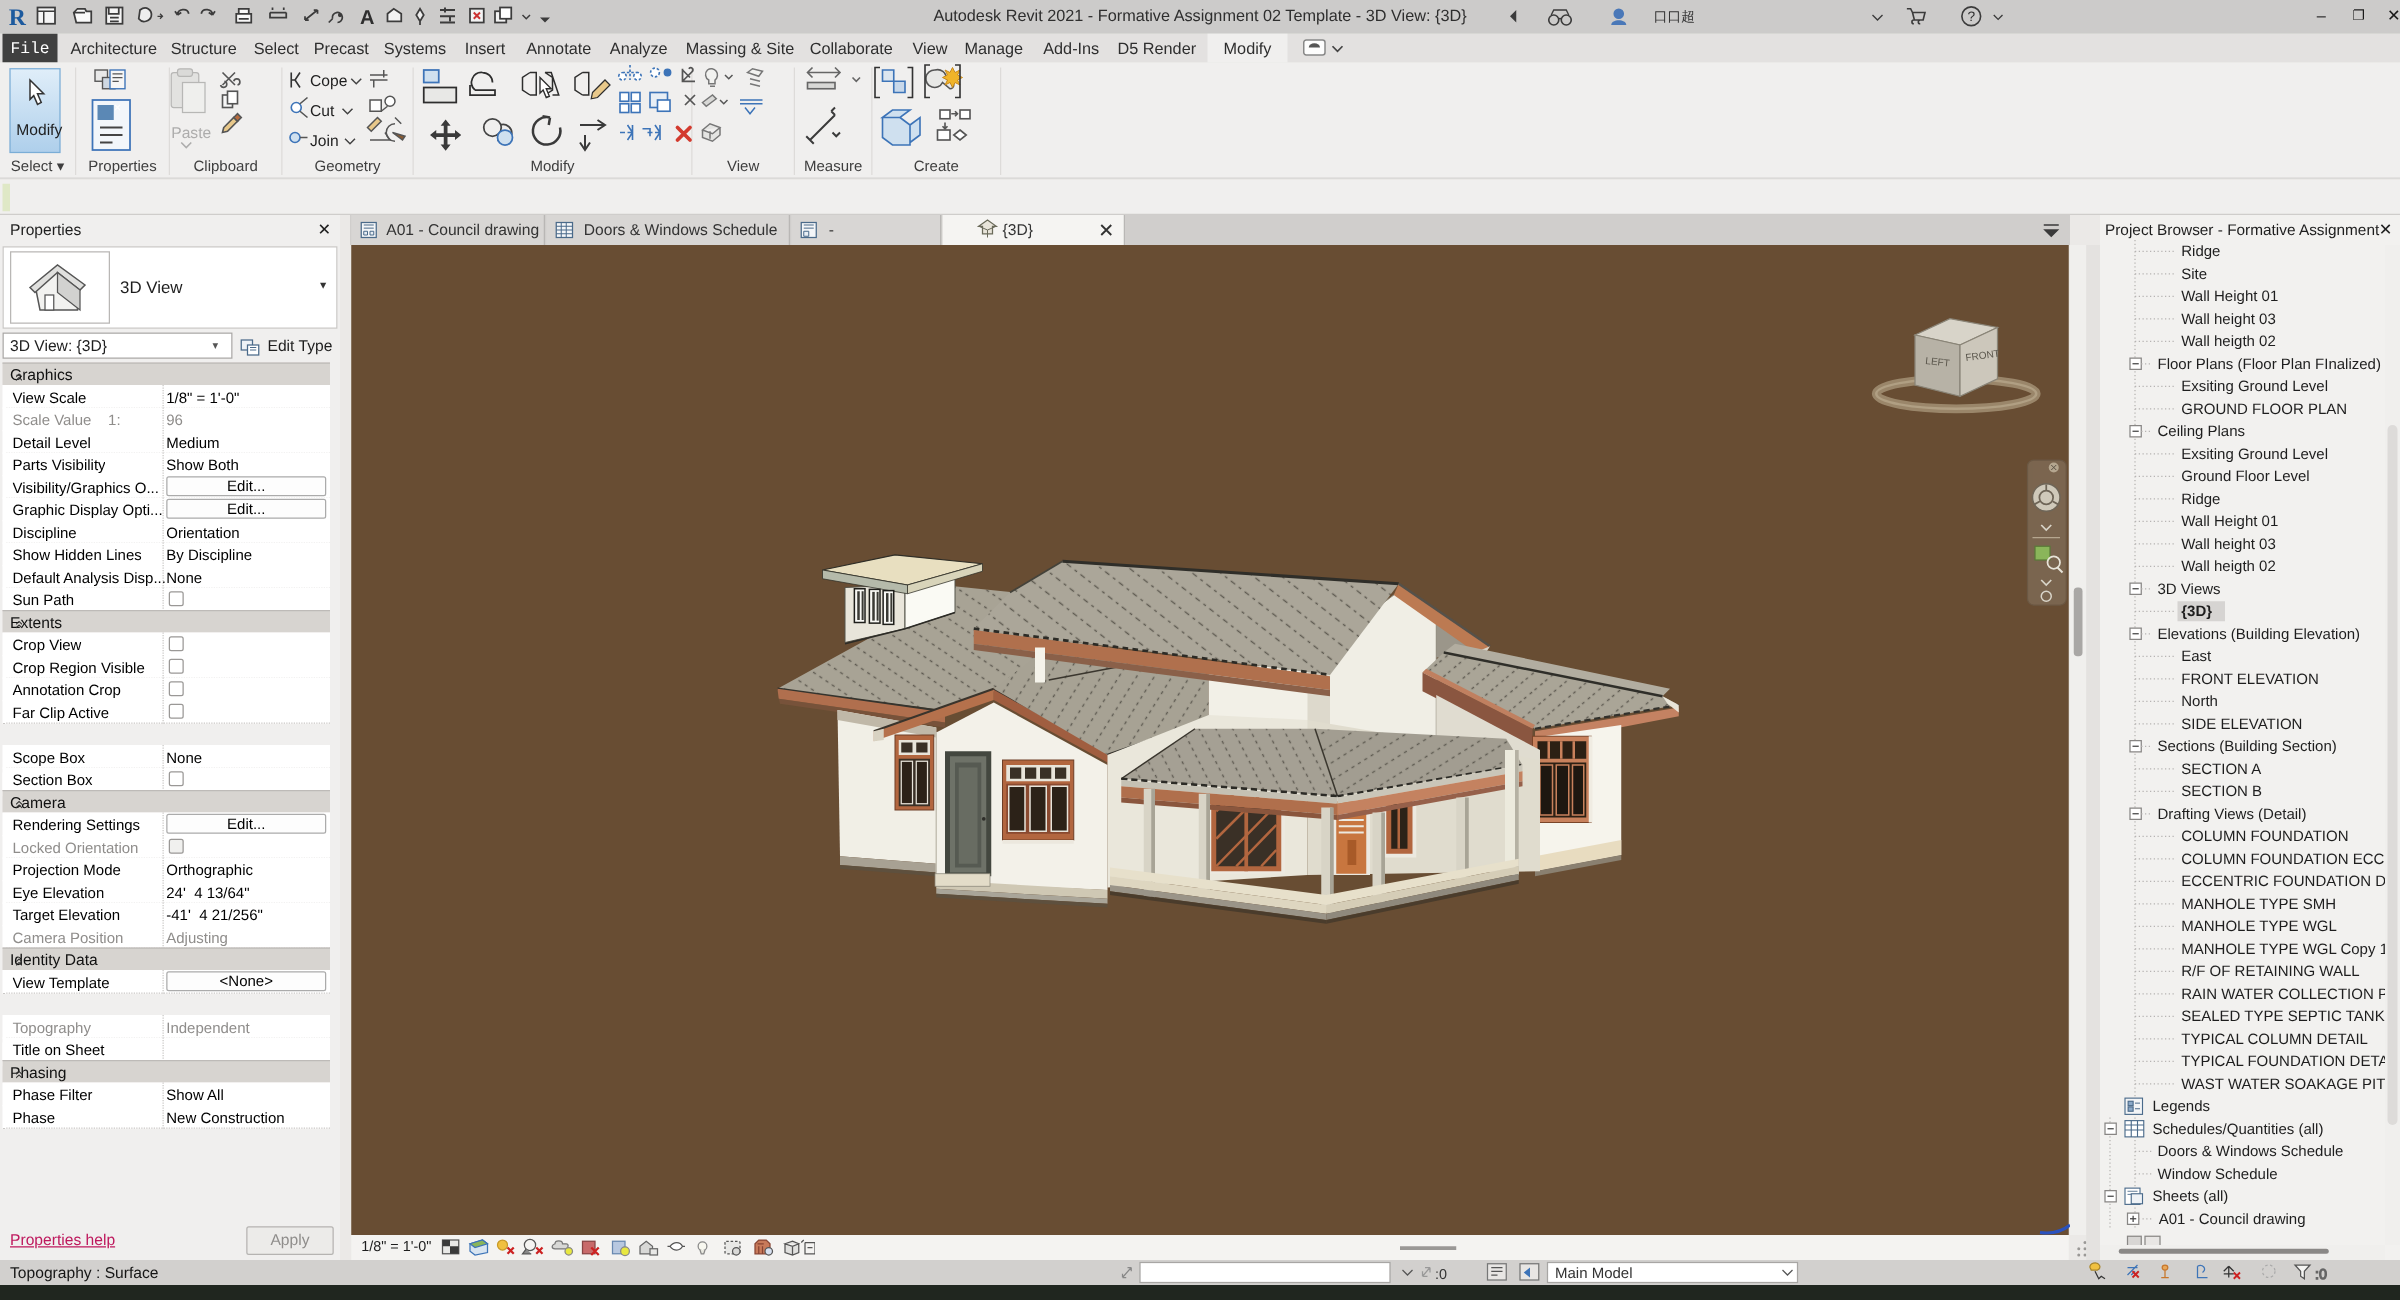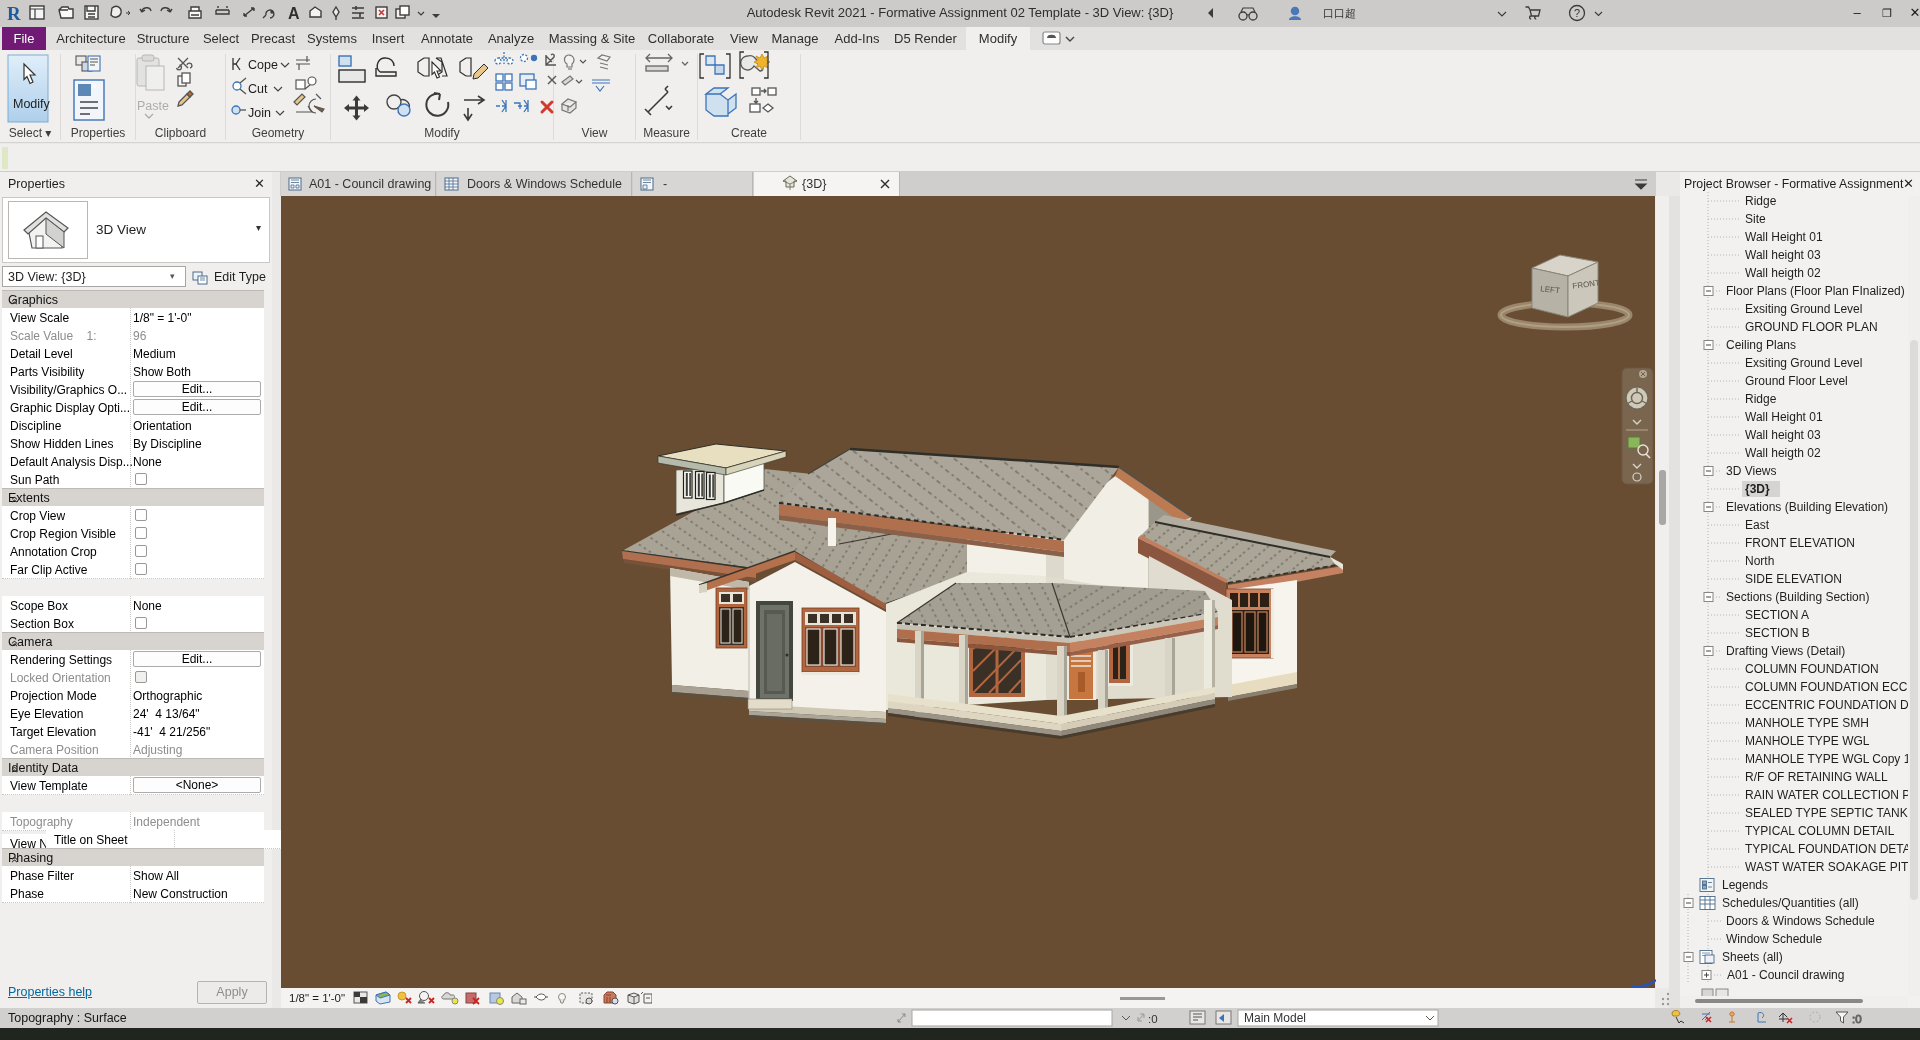--- a/index.html
+++ b/index.html
@@ -8,21 +8,21 @@
 #root { position:relative; width:1920px; height:1040px; background:#ebe9e7; }
 
 
 #titlebar { left:0; top:0; width:1920px; height:27px; background:#cccbca; }
 #title-text { left:0; top:5px; width:1920px; text-align:center; font-size:13px; color:#2e2e2e; }
 .winbtn { top:0; width:30px; height:27px; text-align:center; line-height:26px; font-size:13px; color:#1a1a1a; }
 
 
 #tabrow { left:0; top:27px; width:1920px; height:23px; background:#e3e1e0; }
 .rtab { position:absolute; top:27px; height:23px; font-size:13px; color:#2e2e2e; line-height:23px; text-align:center; white-space:nowrap; }
-#filetab { left:2px; width:44px; background:#701a75; color:#fff; }
+#filetab { left:2px; width:44px; background:#404040; color:#fff;font-family:Liberation Mono, monospace; }
 #modtab { background:#f0efee; color:#2e2e2e; }
 
 
 #ribbon { left:0; top:50px; width:1920px; height:93px; background:#f0efee; border-bottom:1px solid #d5d3d1; }
 .gsep { position:absolute; top:54px; width:1px; height:86px; background:#dddbd9; }
 .glabel { position:absolute; top:126px; height:16px; font-size:12px; color:#3e3e3e; text-align:center; }
 #optbar { left:0; top:144px; width:1920px; height:28px; background:#f0efee; border-bottom:1px solid #cfcdcb; }
 
 
 #viewtabs { left:280px; top:172px; width:1376px; height:24px; background:#d0cecc; }
@@ -479,41 +479,41 @@
   <div class="abs prow" style="top:834px;">
       <span class="vline"></span>
       <span class="lbl">View Name</span>
       <span class="val">{3D}</span>
     </div>
   <div class="abs prow" style="top:812px;">
       <span class="vline"></span>
       <span class="lbl grey">Topography</span>
       <span class="val grey">Independent</span>
     </div>
-  <div class="abs prow" style="top:830px;margin-left:44px;">
+  <div class="abs prow" style="top:830px;">
       <span class="vline"></span>
       <span class="lbl">Title on Sheet</span>
     </div>
 
   <div class="abs phead" style="top:848px;">
       <span>Phasing</span>
       <span class="chev">»</span>
     </div>
   <div class="abs prow" style="top:866px;">
       <span class="vline"></span>
       <span class="lbl">Phase Filter</span>
       <span class="val">Show All</span>
     </div>
   <div class="abs prow" style="top:884px;">
       <span class="vline"></span>
       <span class="lbl">Phase</span>
       <span class="val">New Construction</span>
     </div>
 
-  <div class="abs" style="left:8px;top:985px;font-size:12.5px;color:#0369a1;text-decoration:underline;">Properties help</div>
+  <div class="abs" style="left:8px;top:985px;font-size:12.5px;color:#be185d;text-decoration:underline;">Properties help</div>
   <div class="abs" style="left:197px;top:981px;width:70px;height:23px;background:#ecebe9;border:1px solid #b5b3b1;border-radius:2px;font-size:12.5px;color:#8f8d8b;text-align:center;line-height:21px;">Apply</div>
 
   <div class="abs" id="browser"></div>
   <div class="abs" style="left:1684px;top:177px;font-size:12.3px;color:#1e1e1e;white-space:nowrap;width:220px;overflow:hidden;">Project Browser - Formative Assignment...</div>
   <div class="abs" style="left:1903px;top:176px;font-size:13px;color:#1e1e1e;">✕</div>
   <svg class="abs" style="left:1680px;top:192px" width="240" height="816" viewBox="0 0 240 816" font-family="Liberation Sans, sans-serif" font-size="12px" fill="#1e1e1e">
     <g stroke="#b6b4b2" stroke-dasharray="1 2" fill="none">
       <line x1="28" y1="0" x2="28" y2="792"></line>
       <line x1="8" y1="702" x2="8" y2="792"></line>
     </g>

